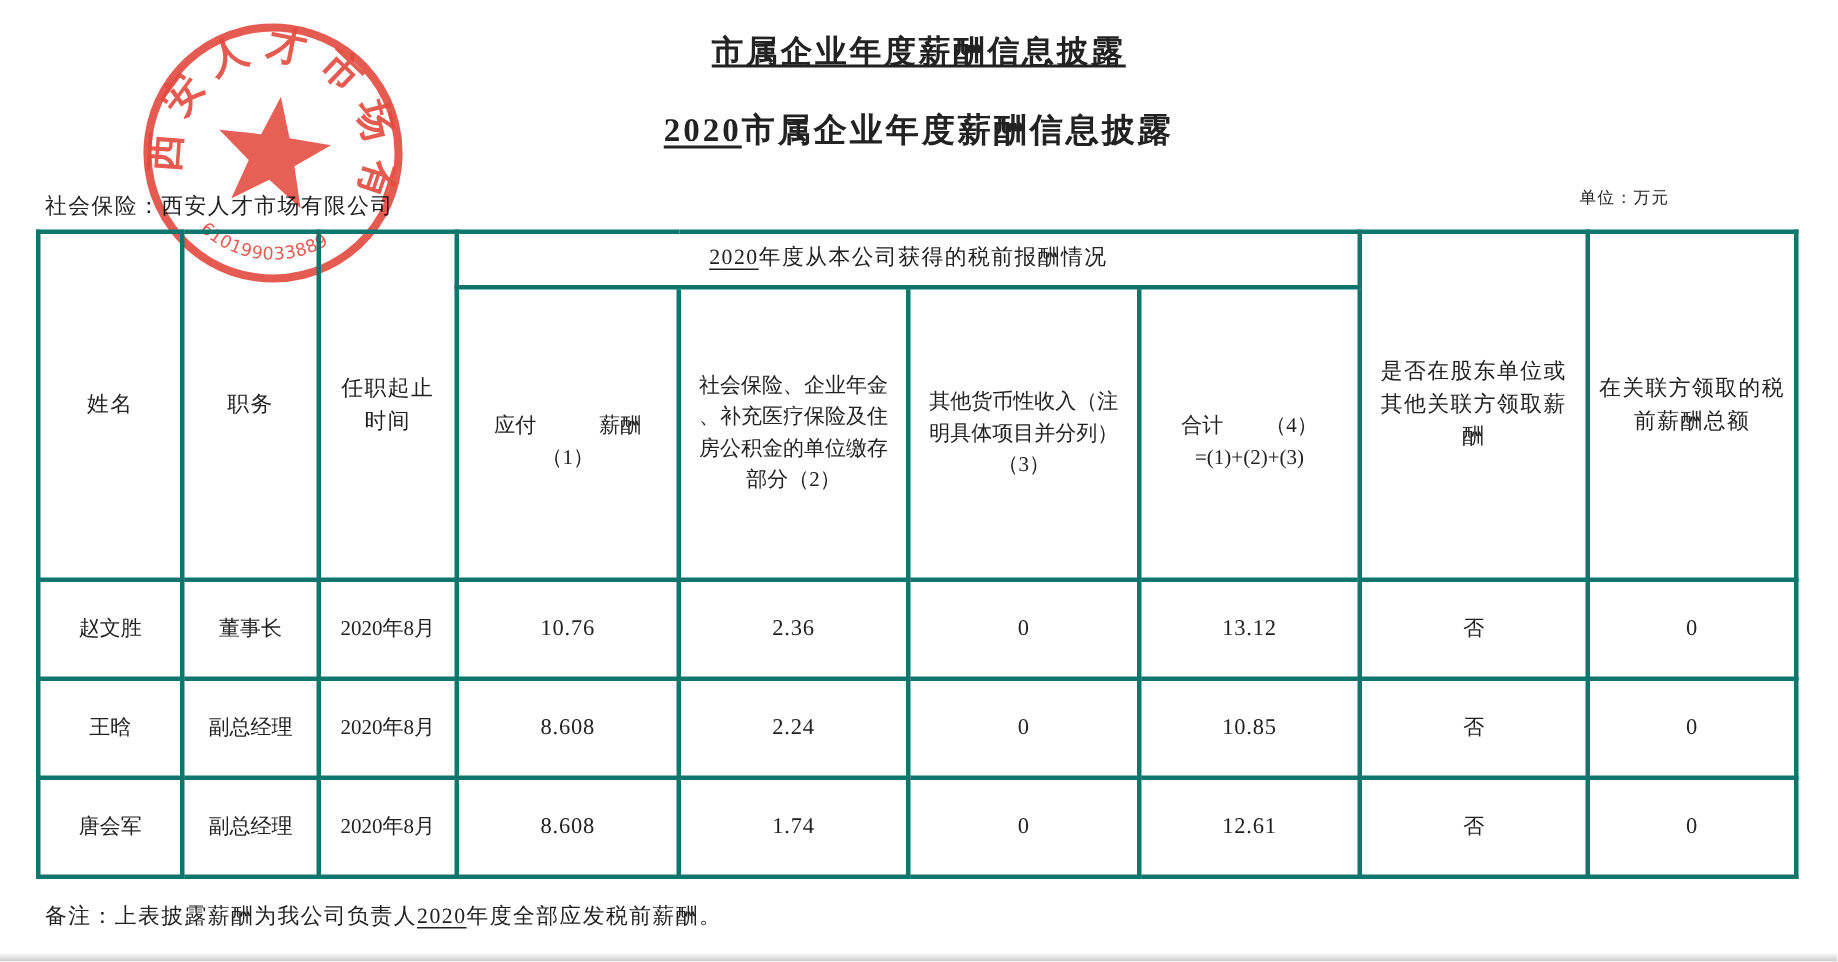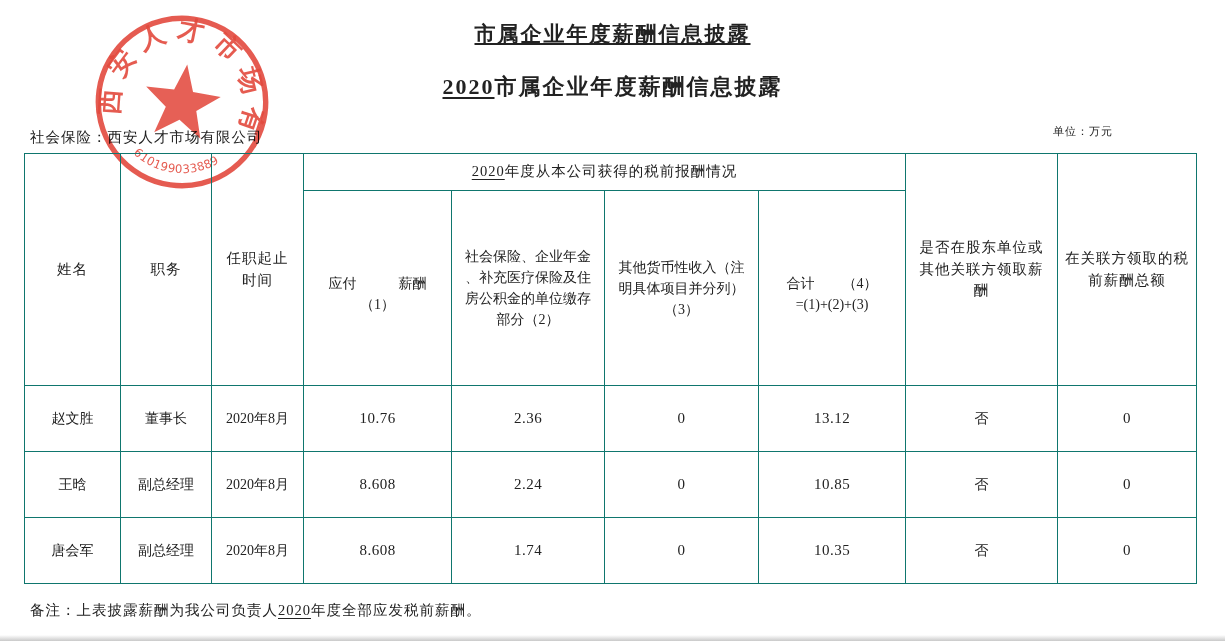--- a/index.html
+++ b/index.html
@@ -43,21 +43,21 @@
 
   
   table.salary {
     position:absolute; left:24px; top:153px;
     width:1172px;
     border-collapse:collapse;
     table-layout:fixed;
     font-size:14px;
   }
   table.salary td {
-    border:1px solid #0f766e;
+    border:3px solid #0f766e;
     text-align:center;
     vertical-align:middle;
     padding:2px 3px;
     line-height:1.5;
   }
   td.bb2 { border-bottom-width:2px; }
   tr.group-hdr { height:37px; }
   tr.sub-hdr   { height:195px; }
   tr.data-row  { height:66px;margin-left:34px; }
   .group-hdr td { font-size:14.5px; letter-spacing:1px; }
@@ -174,21 +174,21 @@
       <td>否</td>
       <td class="num">0</td>
     </tr>
     <tr class="data-row">
       <td>唐会军</td>
       <td>副总经理</td>
       <td>2020年8月</td>
       <td class="num">8.608</td>
       <td class="num">1.74</td>
       <td class="num">0</td>
-      <td class="num">10.35</td>
+      <td class="num">12.61</td>
       <td>否</td>
       <td class="num">0</td>
     </tr>
   </tbody>
 </table>
 
 <div class="note">
   <span>备注：上表披露薪酬为我公司负责人</span><span class="u">2020</span><span>年度全部应发税前薪酬。</span>
 </div>
 

